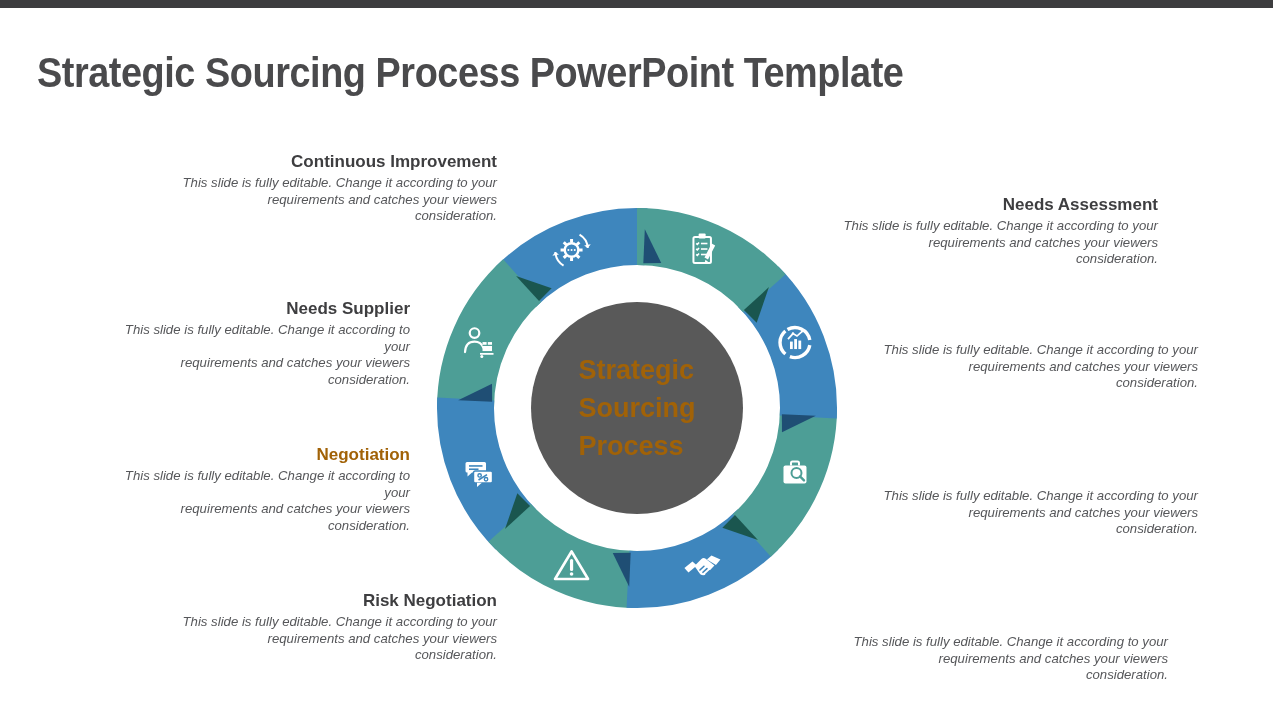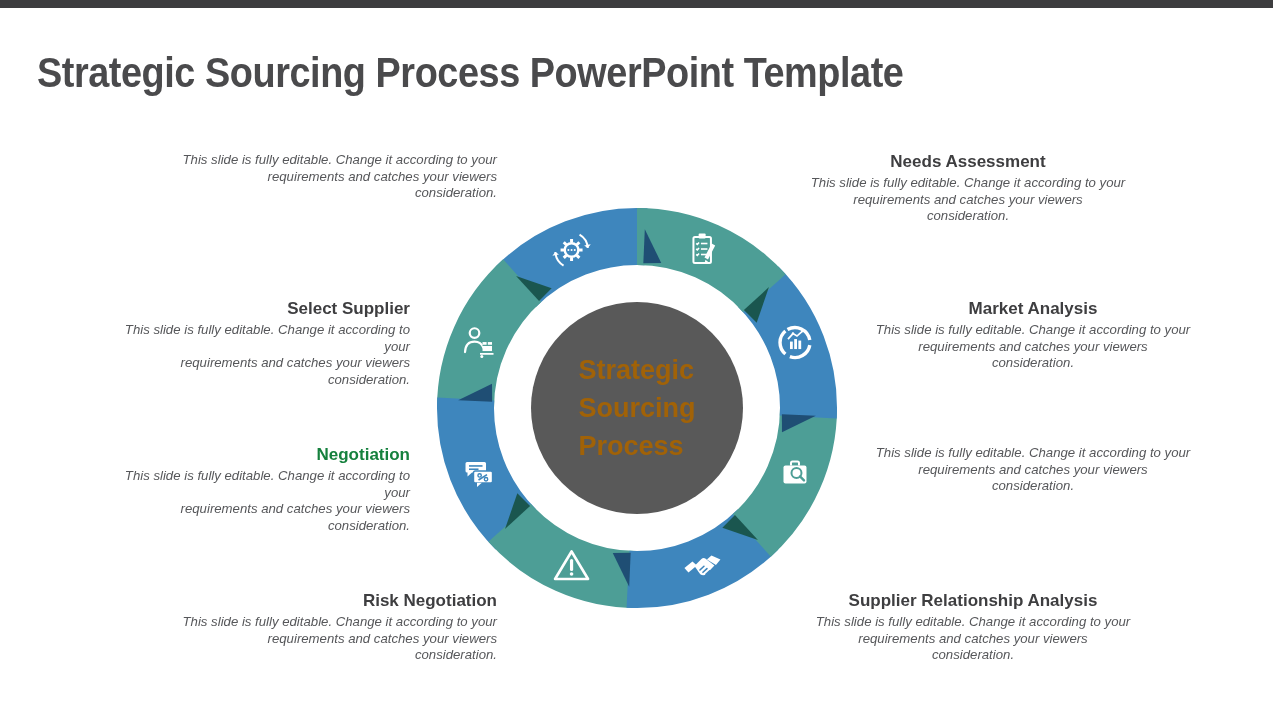--- a/index.html
+++ b/index.html
@@ -11,21 +11,21 @@
          white-space:nowrap;}
   .diagram{position:absolute;left:427px;top:198px;width:420px;height:420px;}
   .center-label{position:absolute;left:100px;top:100px;width:220px;height:220px;
         display:flex;align-items:center;justify-content:center;text-align:left;
         color:#a16207;font-size:27px;font-weight:bold;line-height:1.42;white-space:pre-line;
         pointer-events:none;}
   .callout{position:absolute;}
   .callout .co-h{font-size:17px;font-weight:bold;color:#3e3e40;margin-bottom:3px;}
   .callout .co-d{font-size:13.2px;font-style:italic;color:#56575a;line-height:1.26;white-space:pre-line;}
   .align-r{text-align:right;}
-  .align-l{text-align:center;}
+  .align-l{text-align:right;margin-top:43px;}
   .pos-ci{left:117px;top:152px;width:380px;}
   .pos-na{left:778px;top:152px;width:380px;}
   .pos-ss{left:100px;top:299px;width:310px;}
   .pos-ma{left:868px;top:299px;width:330px;}
   .pos-neg{left:100px;top:445px;width:310px;}
   .pos-pa{left:868px;top:445px;width:330px;}
   .pos-rm{left:117px;top:591px;width:380px;}
   .pos-sra{left:778px;top:591px;width:390px;}
 </style>
 </head>
@@ -153,58 +153,57 @@
           <use x="-179.98340005943" y="-87.4388669344304" fill="#ffffff" style="--seg:#4D9E96" href="#supplier-person-icon" xlink:href="#supplier-person-icon"></use>
           <use x="-87.43886693443031" y="-179.98340005943004" fill="#ffffff" style="--seg:#3E86BD" href="#gear-cycle-icon" xlink:href="#gear-cycle-icon"></use>
         </g>
     </svg>
     <div class="center-label">Strategic
 Sourcing
 Process</div>
   </div>
 
   <div class="callout align-r pos-ci">
+    <div class="co-h" style="color: rgb(62, 62, 64);">Continuous Improvement</div>
     <div class="co-d" style="color: rgb(86, 87, 90);">This slide is fully editable. Change it according to your
 requirements and catches your viewers
 consideration.</div>
   </div>
   <div class="callout align-l pos-na">
     <div class="co-h" style="color: rgb(62, 62, 64);">Needs Assessment</div>
     <div class="co-d" style="color: rgb(86, 87, 90);">This slide is fully editable. Change it according to your
 requirements and catches your viewers
 consideration.</div>
   </div>
   <div class="callout align-r pos-ss">
-    <div class="co-h" style="color: rgb(62, 62, 64);">Select Supplier</div>
+    <div class="co-h" style="color: rgb(62, 62, 64);">Needs Supplier</div>
     <div class="co-d" style="color: rgb(86, 87, 90);">This slide is fully editable. Change it according to your
 requirements and catches your viewers
 consideration.</div>
   </div>
   <div class="callout align-l pos-ma">
-    <div class="co-h" style="color: rgb(62, 62, 64);">Market Analysis</div>
     <div class="co-d" style="color: rgb(86, 87, 90);">This slide is fully editable. Change it according to your
 requirements and catches your viewers
 consideration.</div>
   </div>
   <div class="callout align-r pos-neg">
-    <div class="co-h" style="color: #15803d;">Negotiation</div>
+    <div class="co-h" style="color: #a16207;">Negotiation</div>
     <div class="co-d" style="color: rgb(86, 87, 90);">This slide is fully editable. Change it according to your
 requirements and catches your viewers
 consideration.</div>
   </div>
   <div class="callout align-l pos-pa">
     <div class="co-d" style="color: rgb(86, 87, 90);">This slide is fully editable. Change it according to your
 requirements and catches your viewers
 consideration.</div>
   </div>
   <div class="callout align-r pos-rm">
     <div class="co-h" style="color: rgb(62, 62, 64);">Risk Negotiation</div>
     <div class="co-d" style="color: rgb(86, 87, 90);">This slide is fully editable. Change it according to your
 requirements and catches your viewers
 consideration.</div>
   </div>
   <div class="callout align-l pos-sra">
-    <div class="co-h" style="color: rgb(62, 62, 64);">Supplier Relationship Analysis</div>
     <div class="co-d" style="color: rgb(86, 87, 90);">This slide is fully editable. Change it according to your
 requirements and catches your viewers
 consideration.</div>
   </div>
 </div>
 
 </body></html>

